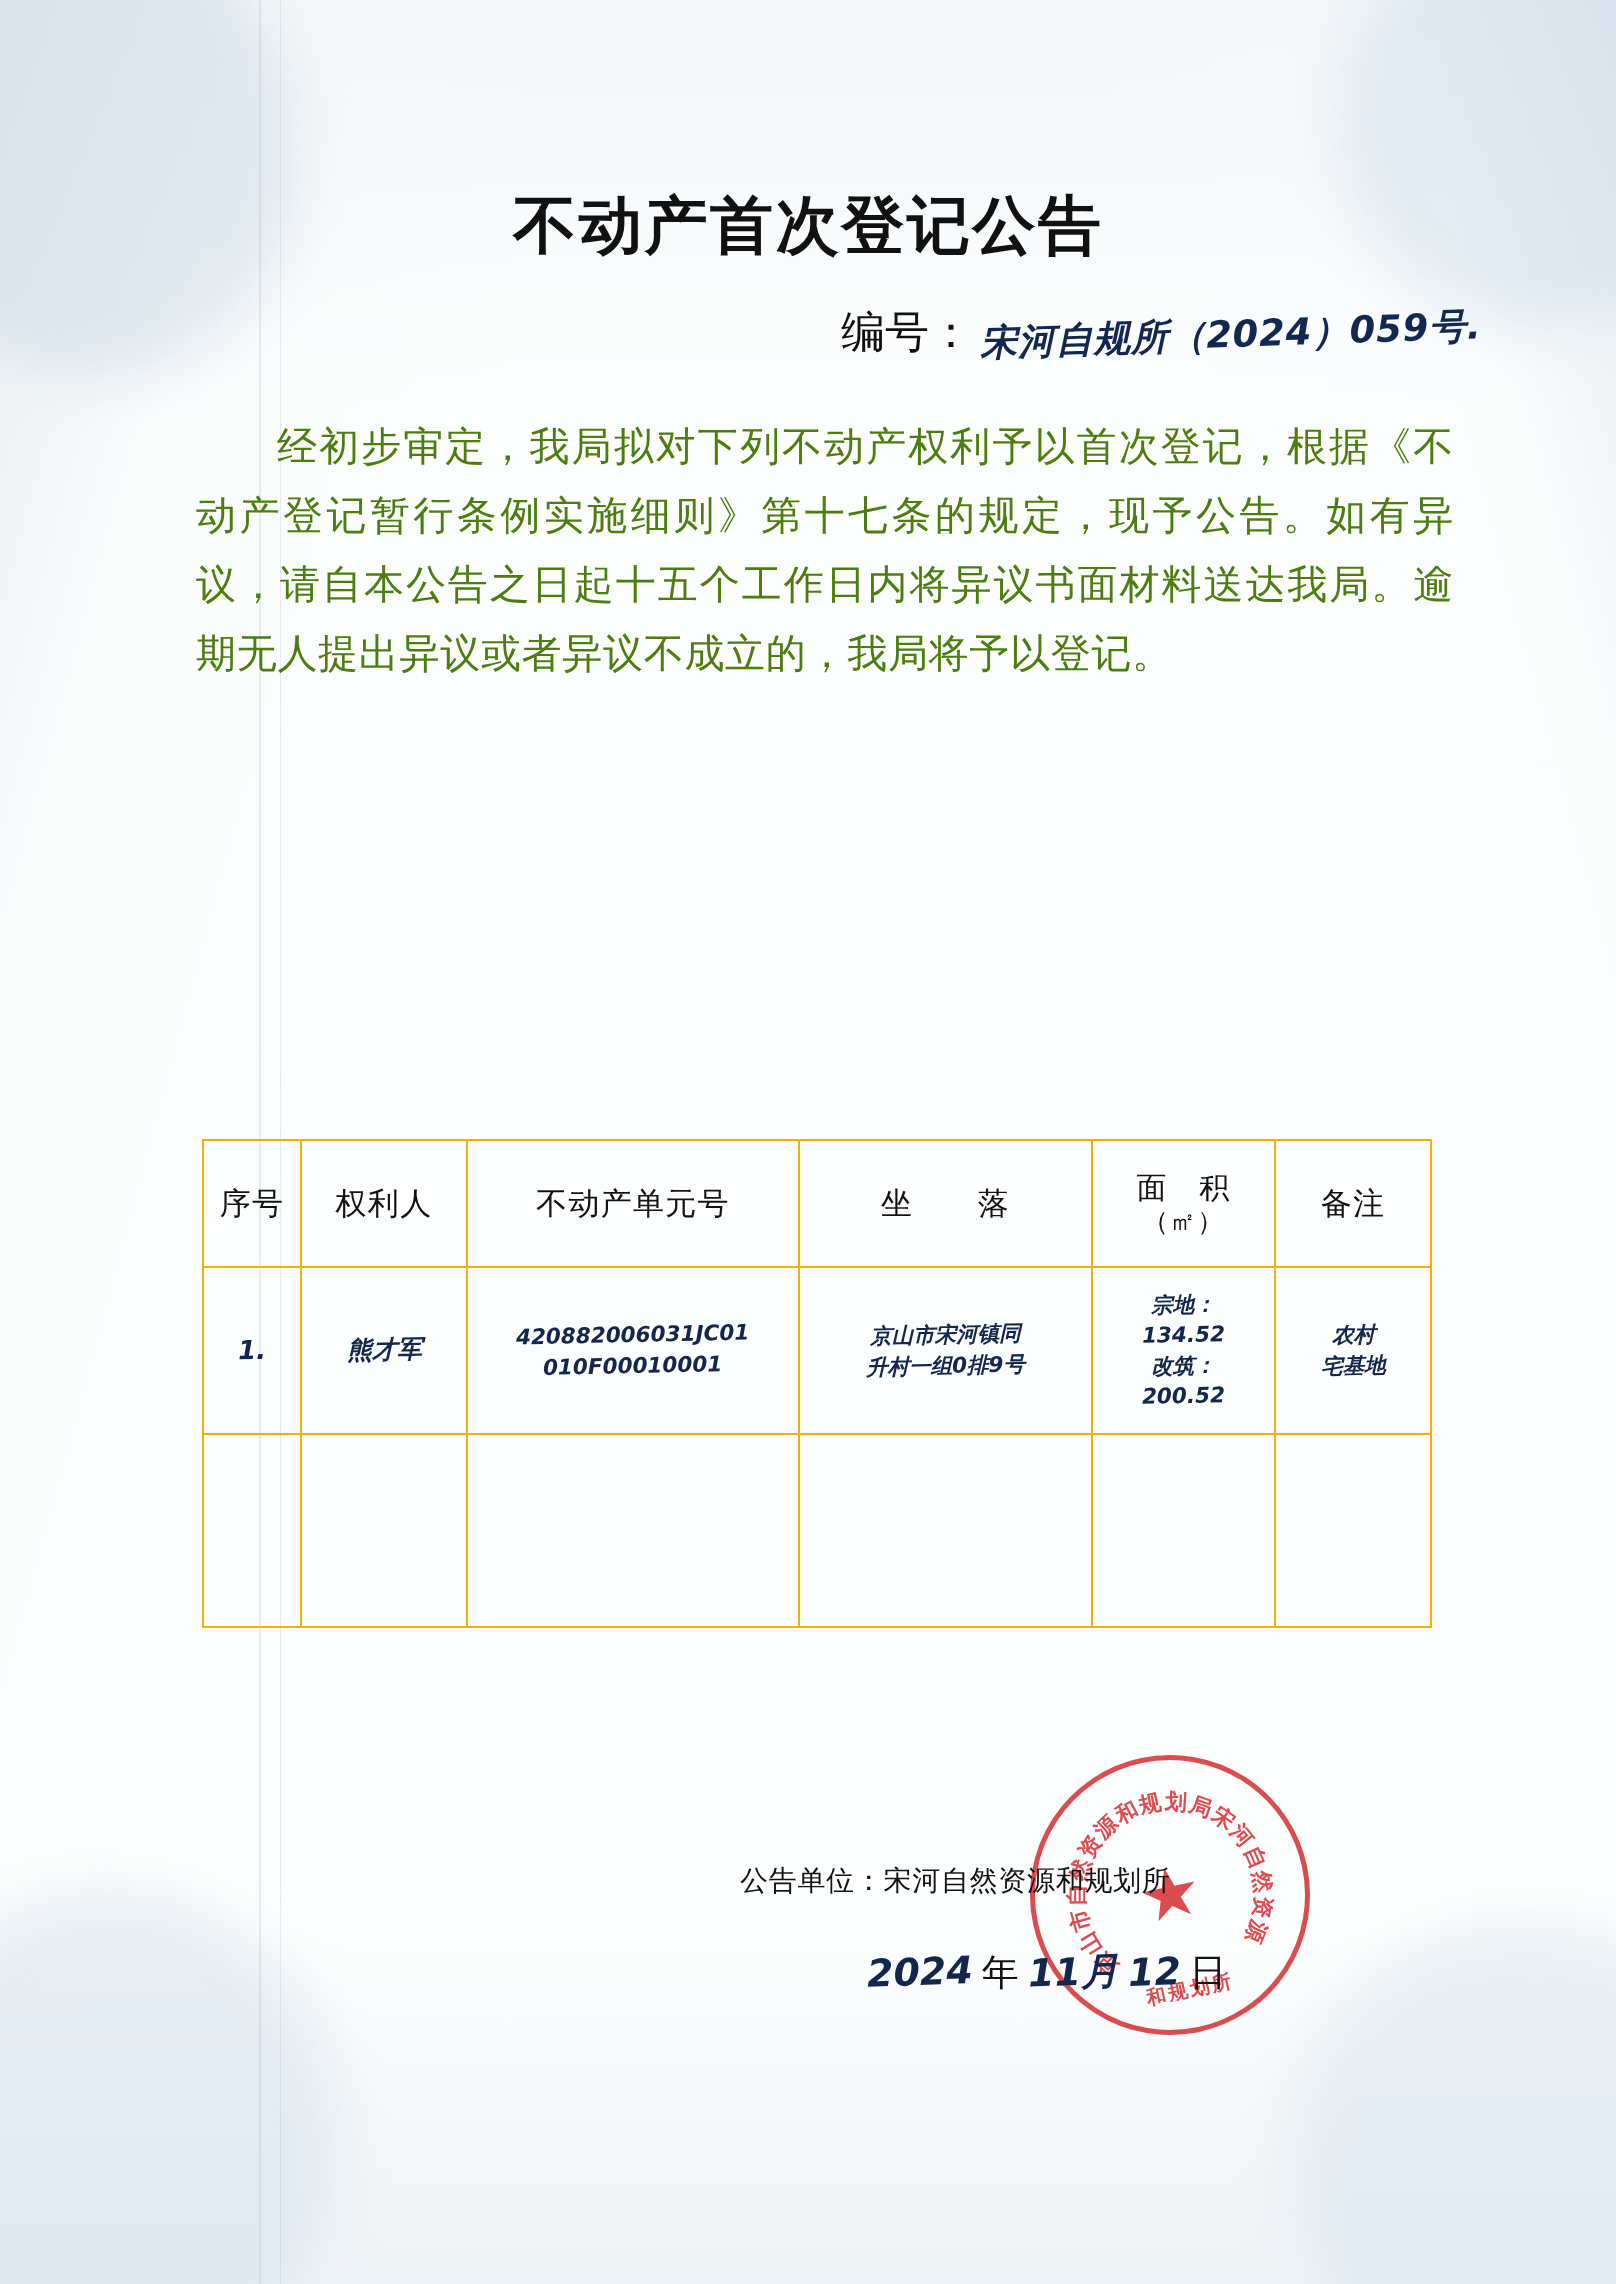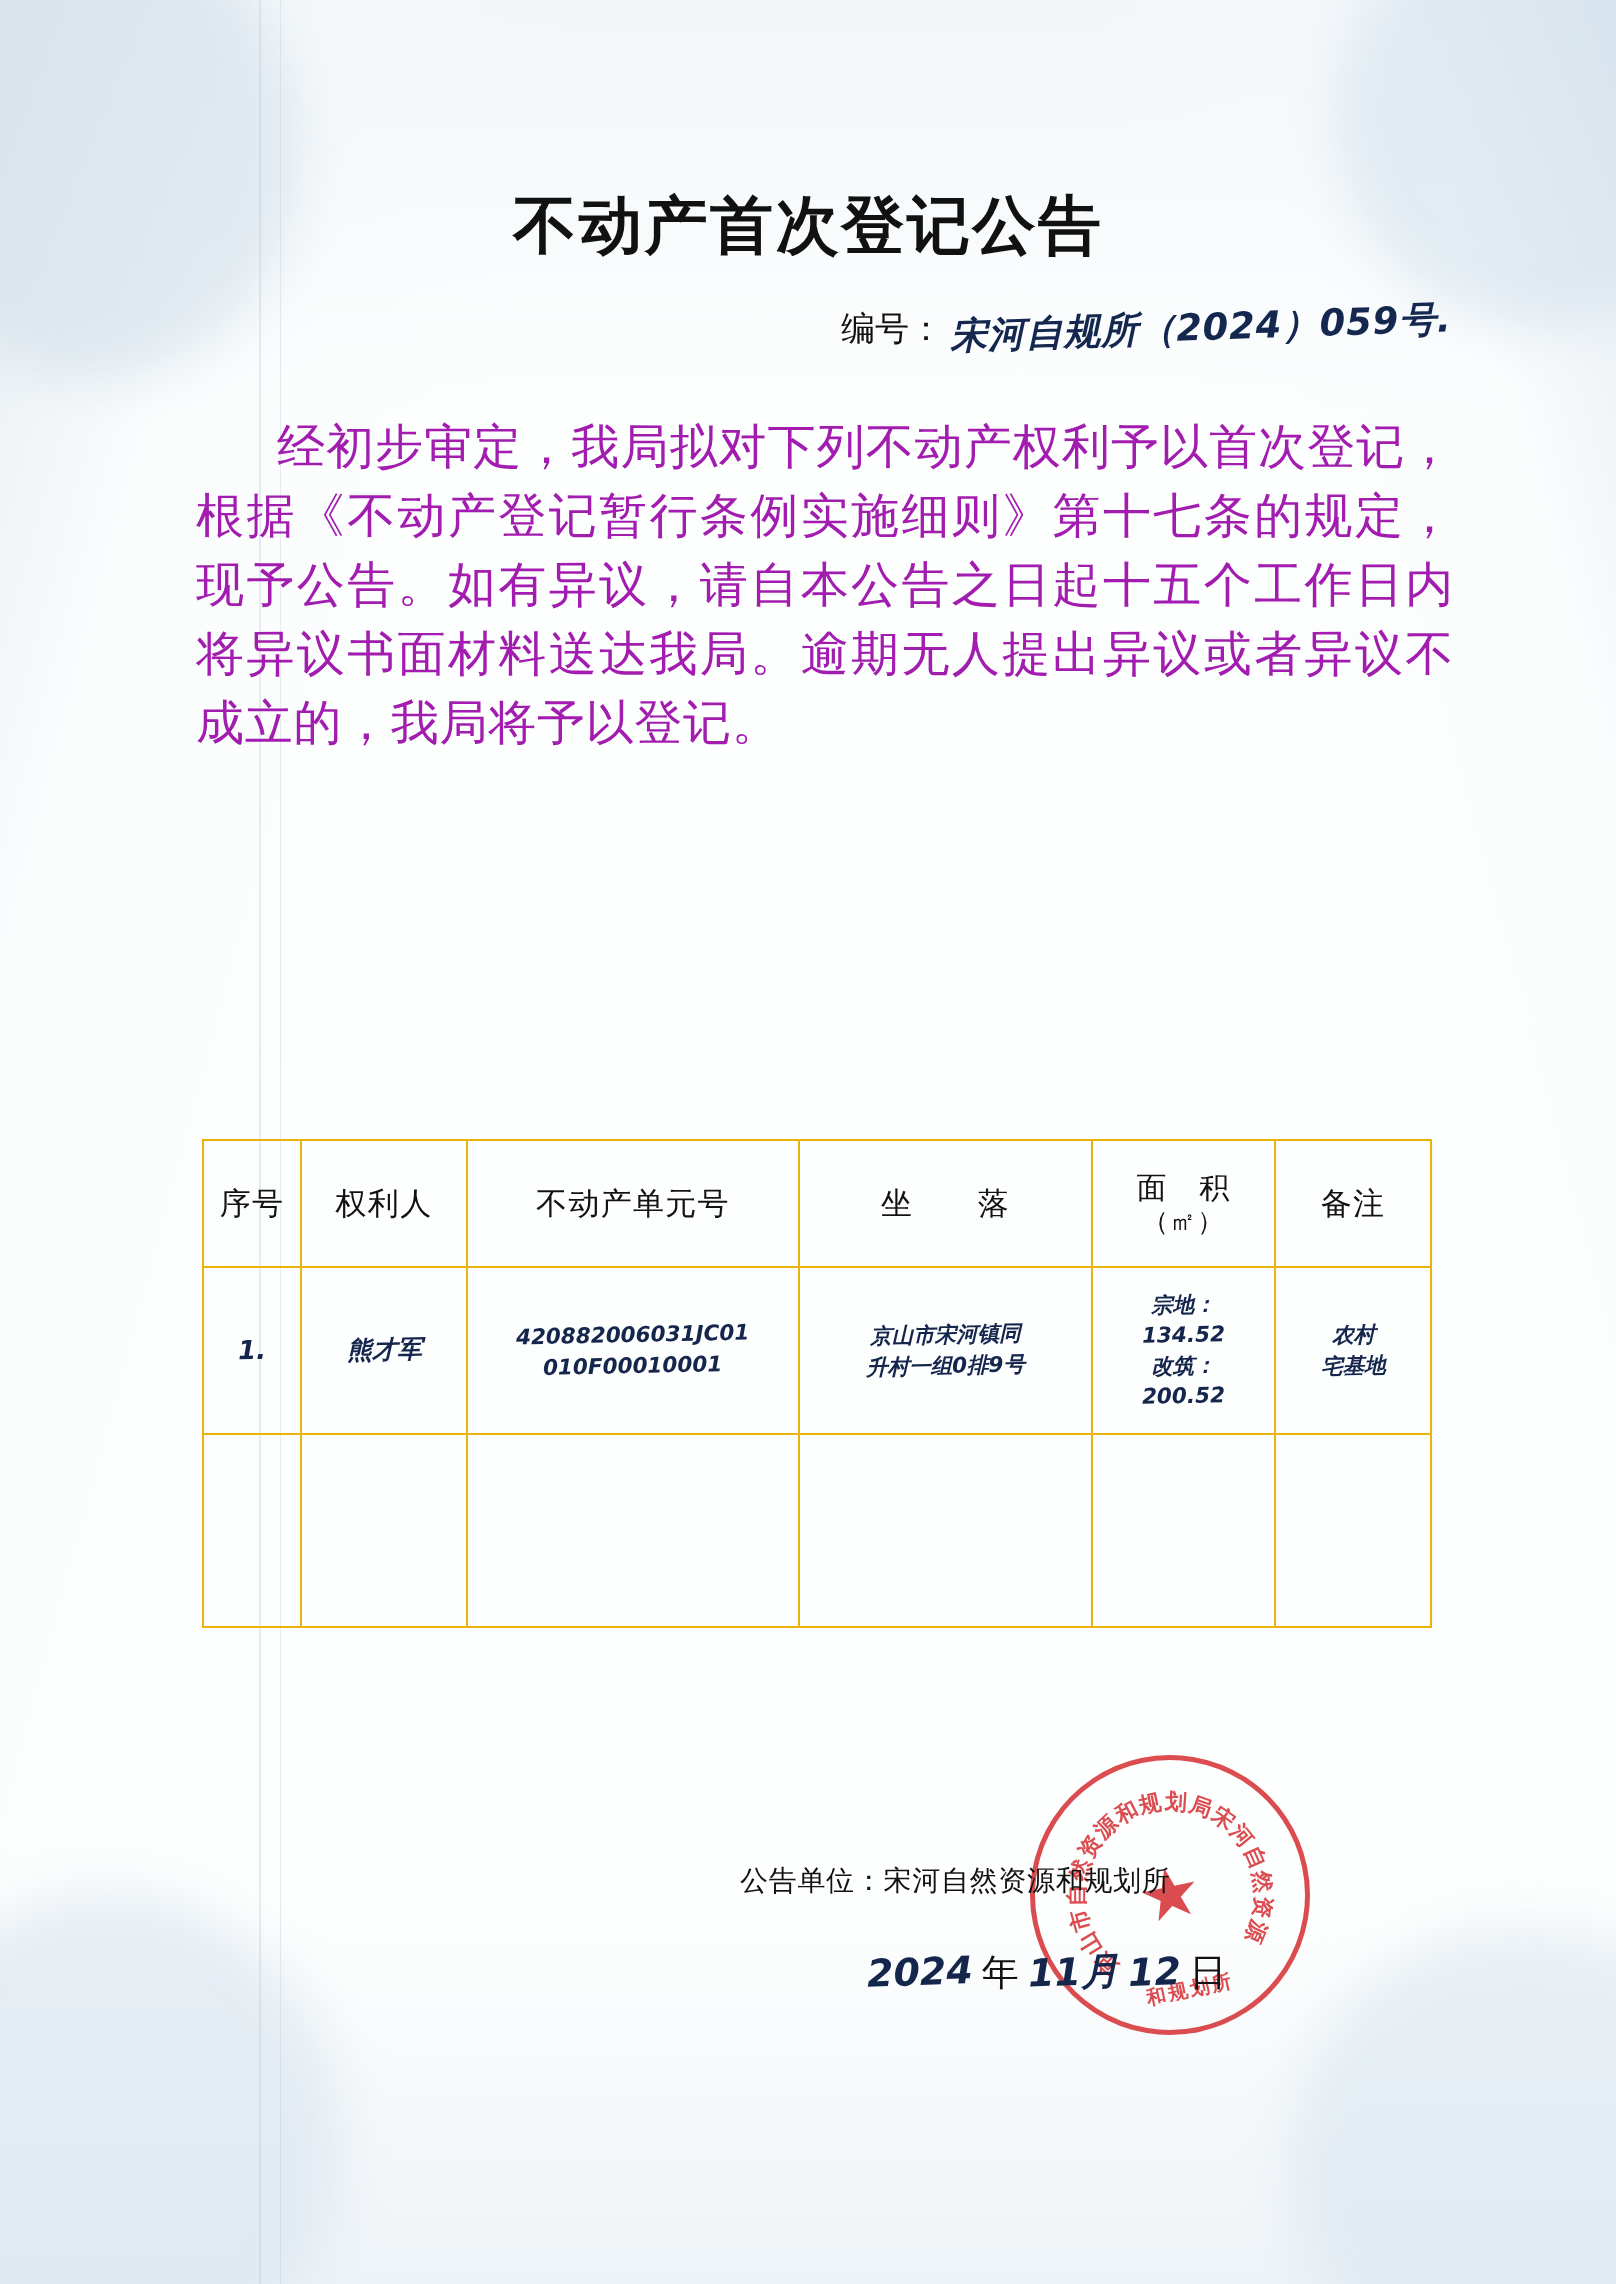--- a/index.html
+++ b/index.html
@@ -68,45 +68,45 @@
     position: absolute;
     top: 295px;
     left: 841px;
     font-size: 34px;
     color: #111;
     display: flex;
     align-items: baseline;
   }
   .doc-number-label {
     font-family: "Liberation Serif", serif;
-    font-size: 34px;
+    font-size: 44px;
   }
   .handwriting {
     font-family: "DejaVu Sans", sans-serif;
     color: #14284f;
     font-style: italic;
     font-weight: 600;
     transform: rotate(-2deg);
     display: inline-block;
   }
   .doc-number-value {
     font-size: 37px;
     margin-left: 6.5px;
     letter-spacing: 0.7px;
   }
 
   .body-text {
     position: absolute;
     top: 404px;
     left: 196px;
     width: 1258px;
-    font-size: 48px;
+    font-size: 40px;
     line-height: 69px;
     letter-spacing: 0.7px;
-    color: #a21caf;
+    color: #4d7c0f;
   }
   .body-text p {
     margin: 0 0 0 0;
     text-align: justify;
     text-justify: inter-ideograph;
   }
   .indent { text-indent: 81px; }
 
   .addr-block {
     position: absolute;

